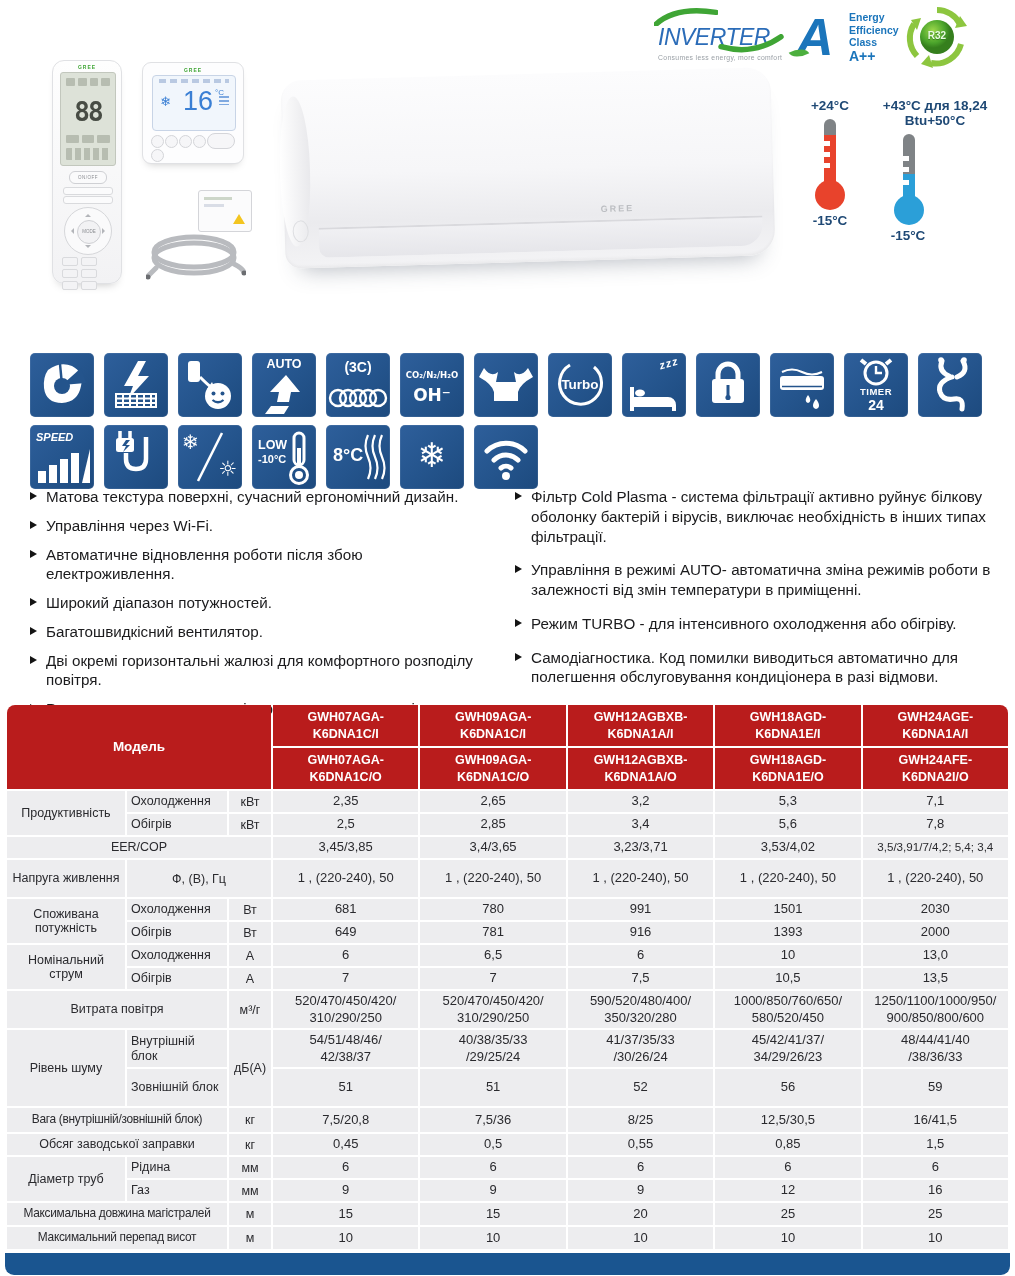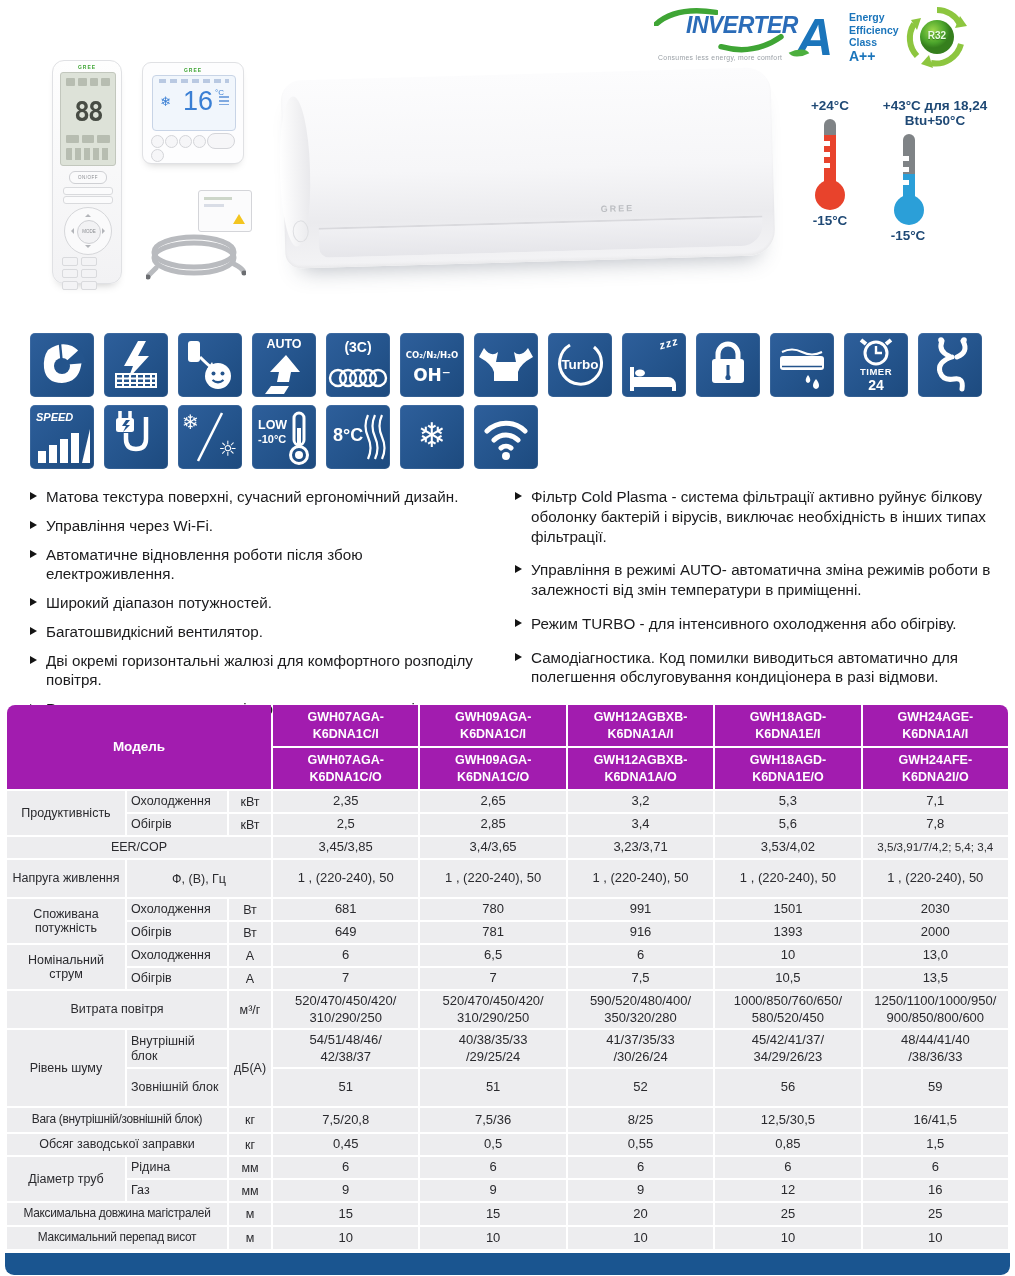--- a/index.html
+++ b/index.html
@@ -55,60 +55,60 @@
   .ac{position:absolute;left:283px;top:74px;width:490px;height:188px;transform:rotate(-1.6deg);background:linear-gradient(180deg,#fcfcfd 0%,#f6f6f8 50%,#ebebee 76%,#f3f3f5 100%);border-radius:20px 24px 26px 16px;box-shadow:0 18px 22px -16px rgba(50,60,80,.35), inset 0 -2px 3px rgba(0,0,0,.04);}
   .ac-cap{position:absolute;left:-3px;top:16px;width:30px;height:150px;border-radius:50%/48%;background:linear-gradient(90deg,#fff,#e9e9ec);}
   .ac-dot{position:absolute;left:8px;bottom:26px;width:14px;height:20px;border:1px solid #dddee1;border-radius:50%;}
   .ac-flap{position:absolute;left:34px;right:12px;bottom:10px;height:28px;border-top:2px solid #d9d9dd;border-radius:0 0 22px 10px;background:linear-gradient(180deg,#f0f0f3,#e6e6ea);}
   .ac-brand{position:absolute;right:140px;bottom:46px;color:#bcbec2;font-size:9px;font-weight:bold;letter-spacing:2px;}
 
   
   .inv{position:absolute;left:656px;top:8px;width:134px;height:64px;}
   .inv-arc1{position:absolute;left:-2px;top:-2px;width:64px;height:20px;}
   .inv-arc2{position:absolute;right:6px;top:26px;width:66px;height:20px;}
-  .inv-word{position:absolute;left:2px;top:4px;font-size:23px;font-weight:bold;font-style:italic;color:#2B6CB8;letter-spacing:-.5px;margin-left:28px;}
+  .inv-word{position:absolute;left:2px;top:16px;font-size:23px;font-weight:normal;font-style:italic;color:#2B6CB8;letter-spacing:-.5px;}
   .inv-tag{position:absolute;left:2px;top:46px;font-size:6.8px;color:#9aa0a6;letter-spacing:.35px;}
   .energy{position:absolute;left:796px;top:8px;width:104px;height:60px;display:flex;}
   .en-a{position:relative;width:44px;}
   .en-a span{font-size:52px;font-weight:bold;font-style:italic;color:#1B75BB;line-height:58px;}
   .leaf{position:absolute;left:-6px;bottom:10px;width:18px;height:10px;background:#4CAF3E;border-radius:0 100% 0 100%;transform:rotate(-28deg);}
   .en-lines{display:flex;flex-direction:column;justify-content:center;font-size:10.5px;line-height:1.18;color:#1B75BB;font-weight:bold;margin-left:9px;}
   .en-lines b{font-size:14px;}
   .r32{position:absolute;left:905px;top:4px;width:64px;height:66px;}
   .r32-t{position:absolute;left:0;right:0;top:26px;text-align:center;font-size:10px;font-weight:bold;color:#eafbe0;text-shadow:0 1px 1px #2f7c1e;}
 
   
   .t-max,.t-min{text-align:center;font-size:13.5px;font-weight:bold;color:#1F4975;}
   .thermo-c{position:absolute;left:790px;top:98px;width:80px;}
   .thermo-h{position:absolute;left:856px;top:98px;width:158px;}
   .thermo-h svg,.thermo-c svg{display:block;margin:2px auto 0;}
   .thermo-h .t-min{width:80px;margin-left:12px;}
   .thermo-h svg{margin-left:30px;}
 
   
-  .tilerow{position:absolute;left:30px;display:flex;gap:10px;}
+  .tilerow{position:absolute;left:30px;display:flex;gap:10px;margin-top:20px;}
   #row1{top:333px;} #row2{top:405px;}
   .tile{position:relative;flex:none;width:64px;height:64px;border-radius:5px;color:#fff;
         background:linear-gradient(135deg,#2e5f9b 0%,#24548c 55%,#1d4a7e 100%);
         box-shadow:inset 0 0 0 1px rgba(255,255,255,.08);}
   .tile svg{position:absolute;display:block;}
   .tt{position:absolute;left:0;right:0;text-align:center;font-weight:bold;}
 
   
   .feat-col{position:absolute;top:487px;}
   #featL{left:30px;width:462px;} #featR{left:515px;width:482px;}
   .feat{display:flex;margin-bottom:9px;font-size:15.2px;line-height:1.3;color:#1b1b1d;}
   #featR .feat{margin-bottom:14px;}
   .tri{flex:none;width:0;height:0;border-left:7px solid #141414;border-top:4.5px solid transparent;border-bottom:4.5px solid transparent;margin:5px 9px 0 0;}
 
   
   #tablewrap{position:absolute;left:5px;top:703px;width:1005px;}
   table.spec{border-collapse:separate;border-spacing:2px;width:1005px;table-layout:fixed;font-size:12.5px;color:#2a2a2e;}
   .spec th,.spec td{background:#ededef;padding:1px 4px;vertical-align:middle;overflow:hidden;}
-  .spec thead th{background:#a21caf;color:#fff;font-weight:bold;line-height:1.3;white-space:pre-line;height:39px;text-align:center;}
+  .spec thead th{background:#b91c1c;color:#fff;font-weight:bold;line-height:1.3;white-space:pre-line;height:39px;text-align:center;}
   .mlab{font-size:13.5px;border-top-left-radius:8px;}
   .spec thead tr:first-child th:last-child{border-top-right-radius:8px;}
   .g{text-align:center;padding-left:7px;line-height:1.15;}
   .s{text-align:left;padding-left:8px;line-height:1.15;}
   .u{text-align:center;padding:0 1px;}
   .v{text-align:center;white-space:pre-line;font-size:13px;line-height:1.25;}
   .narrow{font-size:11.9px;letter-spacing:-.3px;}
   .footer-bar{margin-top:2px;height:22px;background:#1A5590;border-radius:0 0 9px 9px;}
 </style>
 </head>

